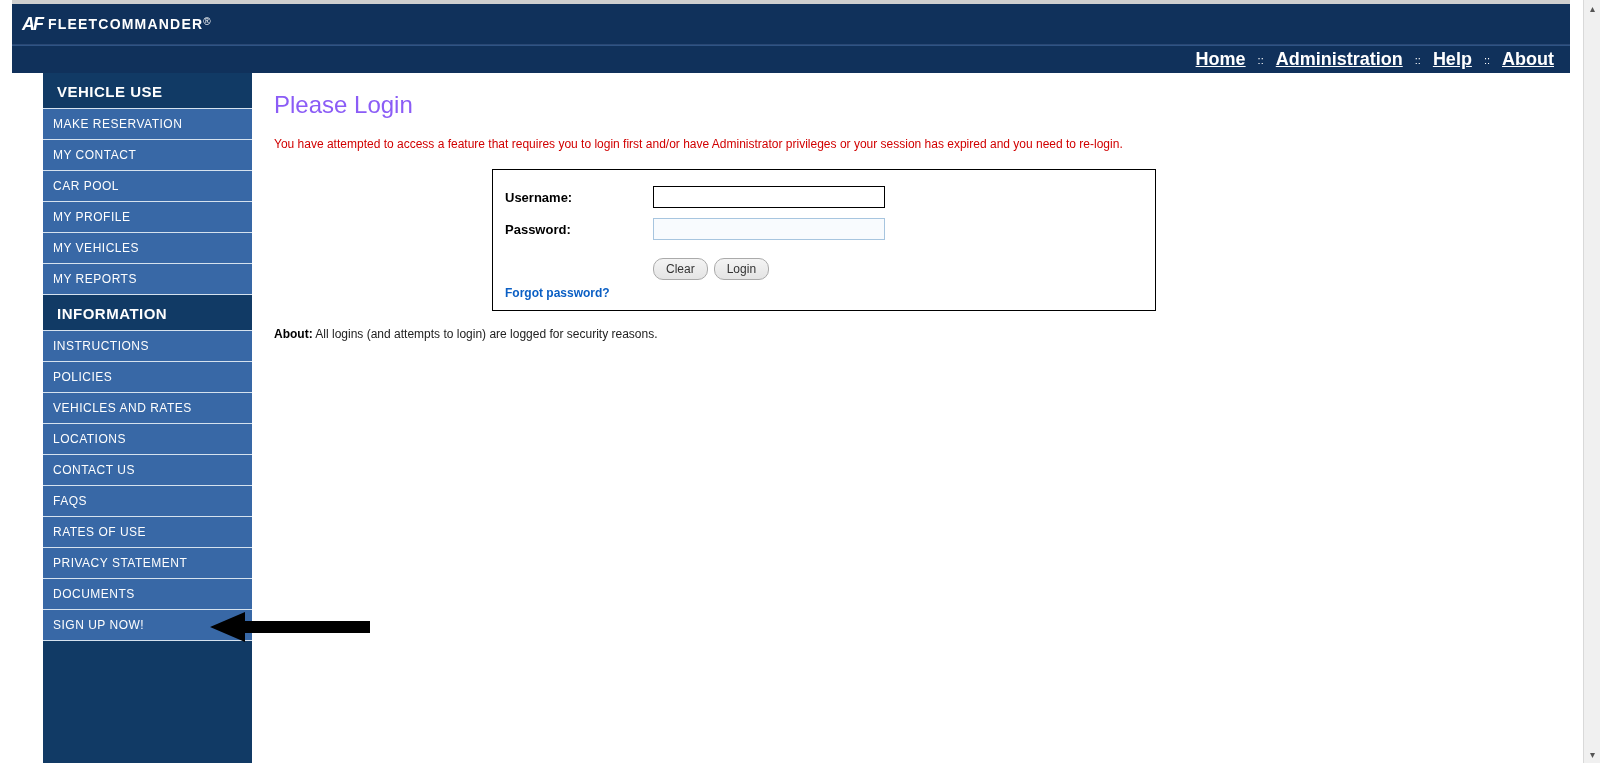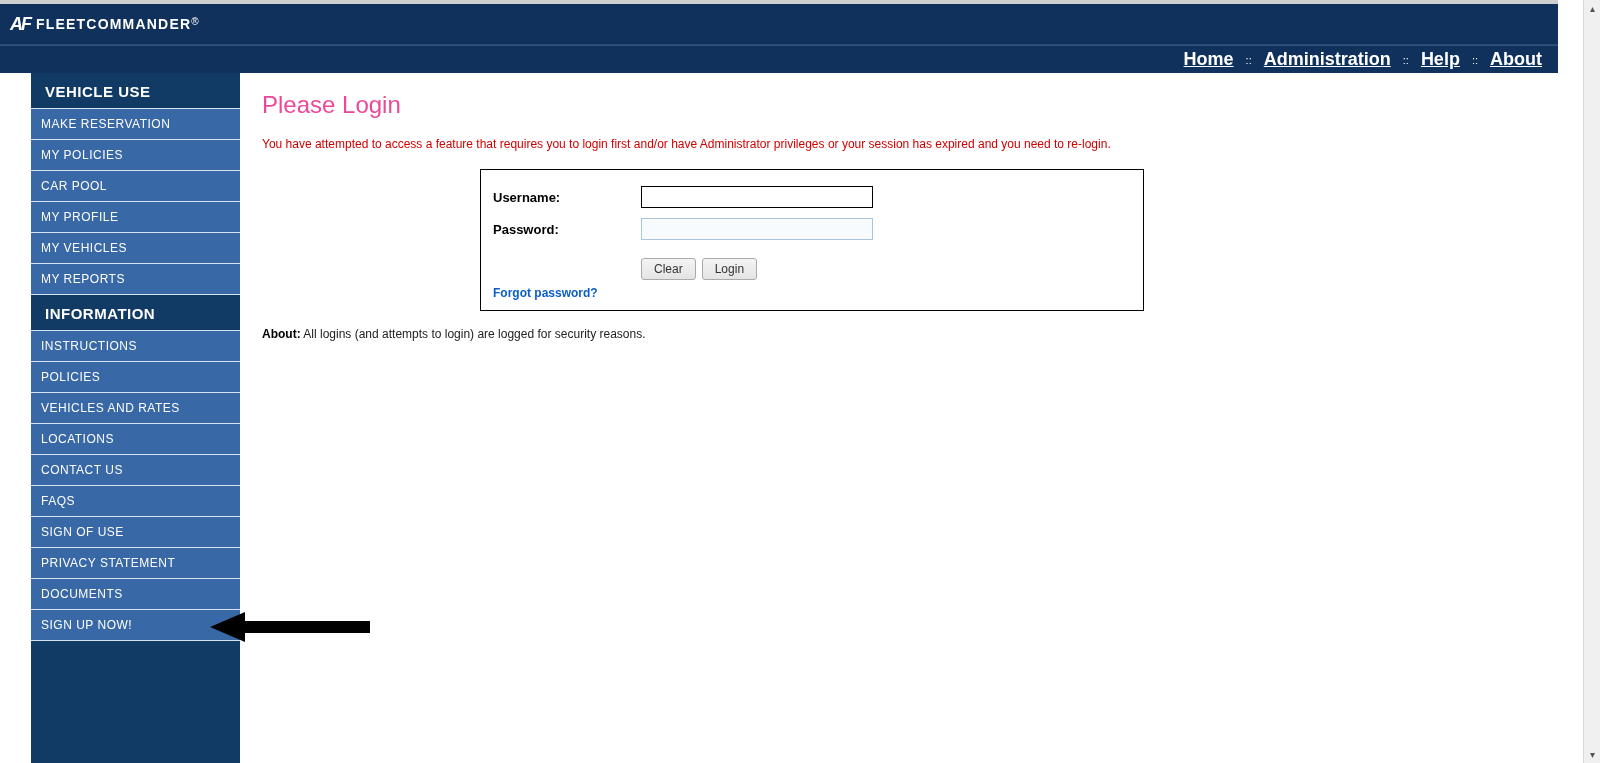--- a/index.html
+++ b/index.html
@@ -7,21 +7,21 @@
       font-family: Verdana, Arial, sans-serif;
       font-size: 12px;
       overflow: hidden;
       width: 1600px;
       height: 763px;
       position: relative;
       background: #fff;
     }
     .viewport {
       position: absolute;
-      left: 0; top: 0;
+      left: 12px; top: 0;
       width: 1558px; height: 763px;
       border-top: 4px solid #cfcfcf;
       display: flex; flex-direction: column;
     }
     .topbar {
       background: #10315b;
       height: 41px;
       border-bottom: 1px solid #2a4874;
       display: flex; align-items: center;
       padding-left: 10px;
@@ -89,21 +89,21 @@
     }
     .sidebar-item:first-child { border-top: 1px solid #d5e2ef; }
     .group { display:flex; flex-direction:column; }
     .main {
       flex: 1;
       background: #fff;
       padding: 18px 22px;
       position: relative;
     }
     .page-title {
-      color: #ec4899;
+      color: #8b5cf6;
       font-family: Verdana, Arial, sans-serif;
       font-size: 24px;
       font-weight: 400;
       margin-bottom: 18px;
     }
     .error-msg {
       color: #d10000;
       font-weight: normal;
       font-size: 12px;
       margin-bottom: 18px;
@@ -136,21 +136,21 @@
       background: #f8fbfe;
     }
     .button-row {
       margin-left: 148px;
       margin-top: 18px;
       display: flex; gap: 6px;
     }
     .btn {
       background: linear-gradient(#f4f4f4,#e4e4e4);
       border: 1px solid #aaa;
-      border-radius: 3px;
+      border-radius: 10px;
       padding: 3px 12px;
       font-size: 12px;
       cursor: pointer;
       color: #333;
     }
     .forgot {
       color: #0b5fc4;
       font-weight: bold;
       font-size: 12px;
       cursor: pointer;
@@ -208,35 +208,35 @@
     <span class="navbar-sep">::</span>
     <a>Help</a>
     <span class="navbar-sep">::</span>
     <a>About</a>
   </div>
   <div class="body-row">
     <div class="sidebar">
       <div class="sidebar-heading">VEHICLE USE</div>
       <div class="group">
         <div class="sidebar-item" style="border-top:1px solid #d5e2ef">MAKE RESERVATION</div>
-        <div class="sidebar-item">MY POLICIES</div>
+        <div class="sidebar-item">MY CONTACT</div>
         <div class="sidebar-item">CAR POOL</div>
         <div class="sidebar-item">MY PROFILE</div>
         <div class="sidebar-item">MY VEHICLES</div>
         <div class="sidebar-item">MY REPORTS</div>
       </div>
       <div class="sidebar-heading">INFORMATION</div>
       <div class="group">
         <div class="sidebar-item" style="border-top:1px solid #d5e2ef">INSTRUCTIONS</div>
         <div class="sidebar-item">POLICIES</div>
         <div class="sidebar-item">VEHICLES AND RATES</div>
         <div class="sidebar-item">LOCATIONS</div>
         <div class="sidebar-item">CONTACT US</div>
         <div class="sidebar-item">FAQS</div>
-        <div class="sidebar-item">SIGN OF USE</div>
+        <div class="sidebar-item">RATES OF USE</div>
         <div class="sidebar-item">PRIVACY STATEMENT</div>
         <div class="sidebar-item">DOCUMENTS</div>
         <div class="sidebar-item">SIGN UP NOW!</div>
       </div>
     </div>
     <div class="main">
       <div class="page-title">Please Login</div>
       <div class="error-msg">You have attempted to access a feature that requires you to login first and/or have Administrator privileges or your session has expired and you need to re-login.</div>
       <div class="login-box">
         <div class="login-row">

